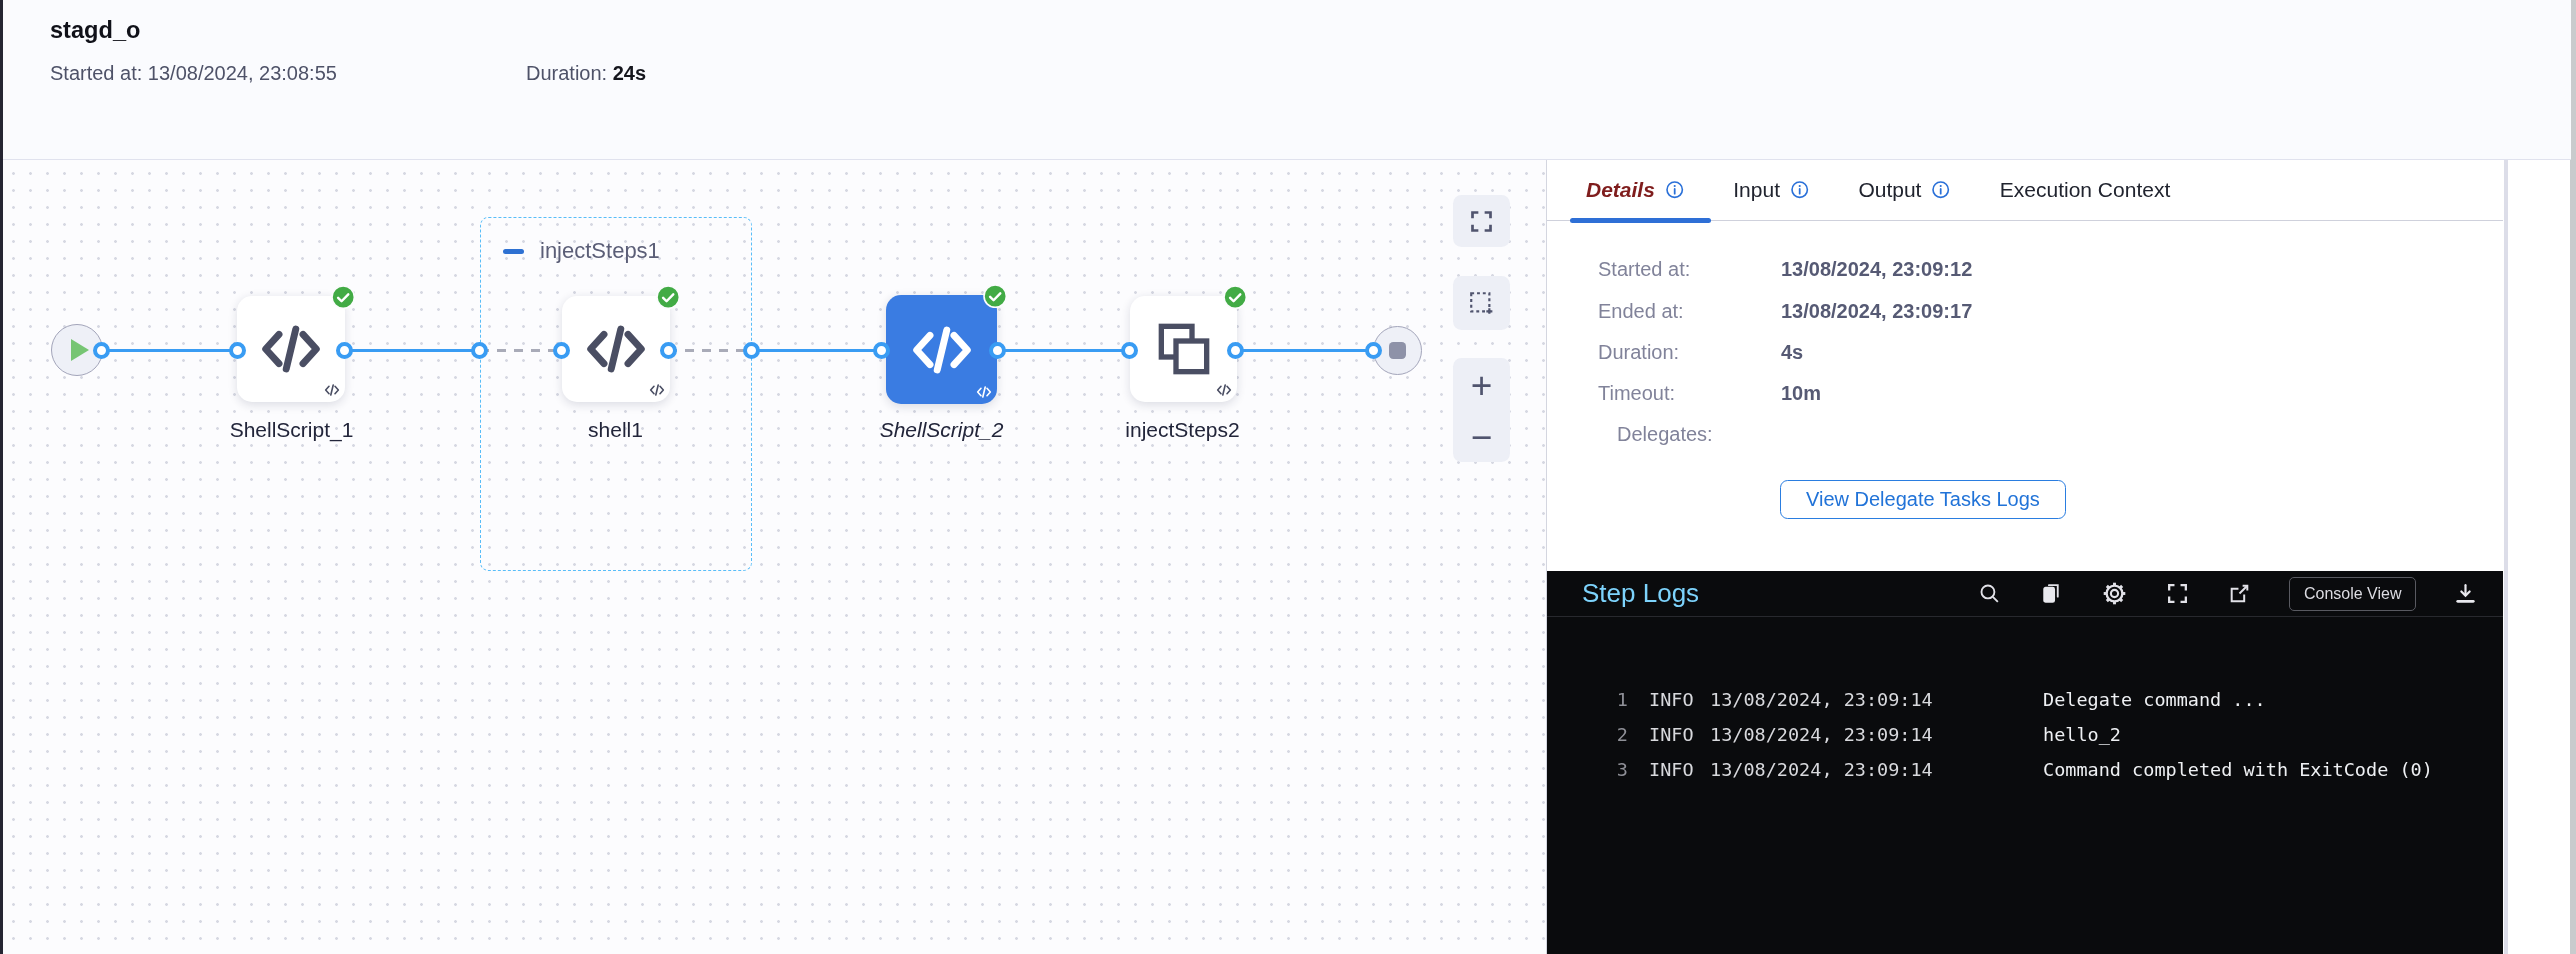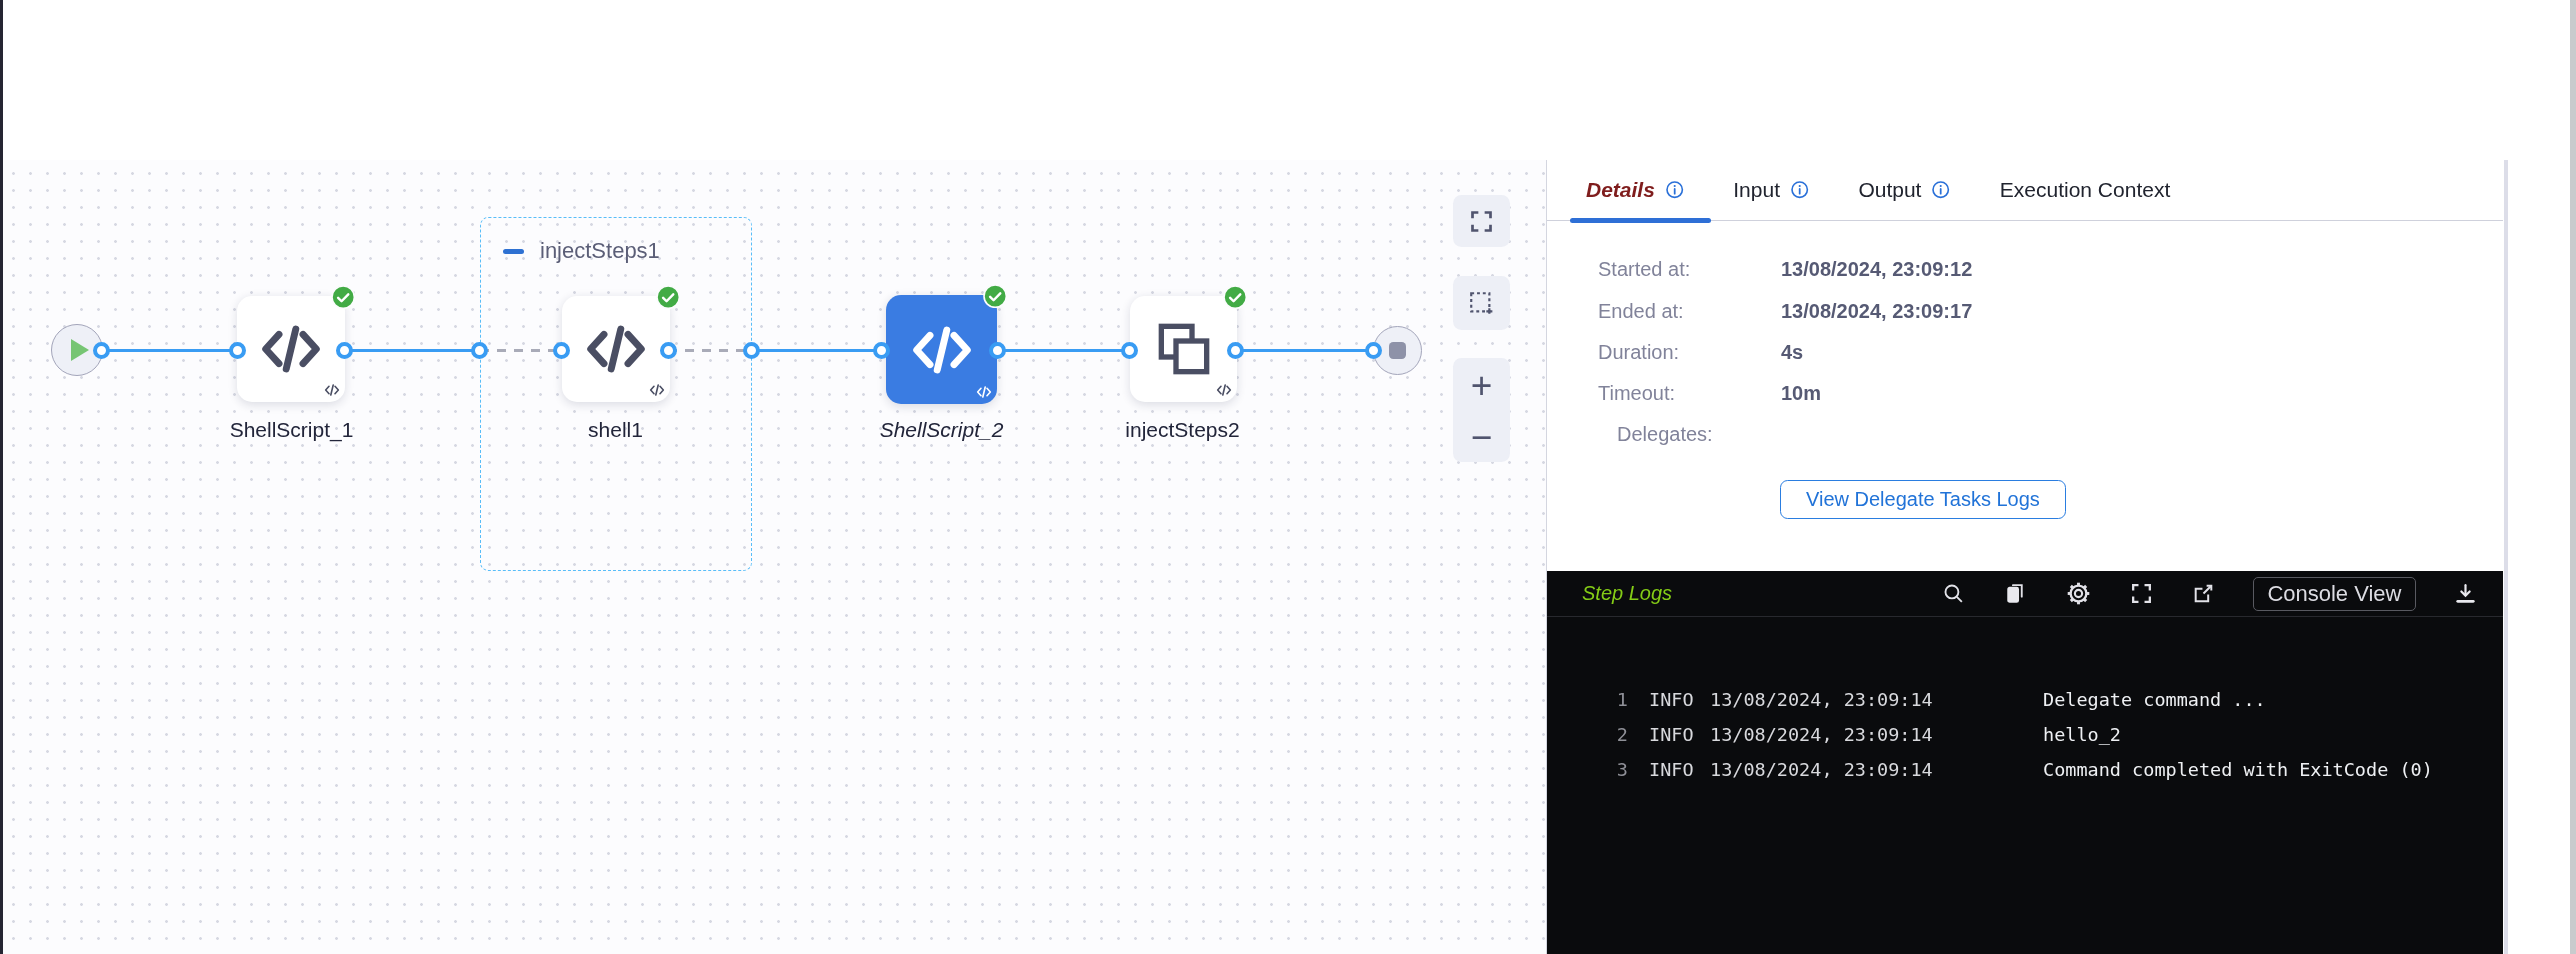--- a/index.html
+++ b/index.html
@@ -89,39 +89,50 @@
   .delegates-val { width:640px; font-size:19.4px; line-height:25px; }
   .lnk { color:#2171d3; font-weight:700; text-decoration:none; cursor:pointer; }
   .delegate-btn { position:absolute; left:233px; top:320px; height:39px; padding:0 25px;
     background:#ffffff; border:1.7px solid #2a7de0; border-radius:7.6px; color:#2173d8;
     font-size:20px; font-family:"Liberation Sans",sans-serif; cursor:pointer; }
 
   
   .log-panel { position:absolute; left:0; top:411px; width:956px; height:384px; background:#0a0b0d; }
   .log-head { height:46px; display:flex; align-items:center; padding:0 25px 0 35px;
     border-bottom:0.8px solid #28292e; }
-  .log-title { font-size:20px; color:#84cc16;font-style:italic; }
+  .log-title { font-size:26px; color:#7dd3fc; }
   .log-tools { margin-left:auto; display:flex; align-items:center; gap:37px; }
   .log-tools svg { display:block; cursor:pointer; }
   .console-btn { height:34px; padding:0 13.5px; background:transparent; border:1.3px solid #595a61;
-    border-radius:5px; color:#dcdce2; font-size:22px; font-family:"Liberation Sans",sans-serif; cursor:pointer; }
+    border-radius:5px; color:#dcdce2; font-size:16px; font-family:"Liberation Sans",sans-serif; cursor:pointer; }
   .log-body { padding-top:65px; font-family:"DejaVu Sans Mono", monospace; font-size:18.5px; }
   .log-line { display:flex; height:35px; align-items:center; padding-left:47px; }
   .ln { width:34px; text-align:right; color:#8f9097; }
   .lv { width:82px; padding-left:21px; color:#d8d9dd; }
   .lt { width:333px; color:#d8d9dd; }
   .lm { color:#eef0f3; }
 </style>
 </head>
 <body>
 
 <div class="stage">
 
   <div class="left-rail"></div>
 
+  <div class="header">
+    <div class="title">stagd_o</div>
+    <div class="meta meta-started">
+      <span>Started at:</span>
+      <span>13/08/2024, 23:08:55</span>
+    </div>
+    <div class="meta meta-duration">
+      <span>Duration:</span>
+      <b>24s</b>
+    </div>
+  </div>
 
   <div class="canvas">
 
     <div class="edge" style="left:101px;width:136px;"></div>
     <div class="edge" style="left:344px;width:136px;"></div>
     <div class="edge dashed" style="left:480px;width:82px;"></div>
     <div class="edge dashed" style="left:668px;width:83px;"></div>
     <div class="edge" style="left:752px;width:130px;"></div>
     <div class="edge" style="left:998px;width:132px;"></div>
     <div class="edge" style="left:1236px;width:139px;"></div>

